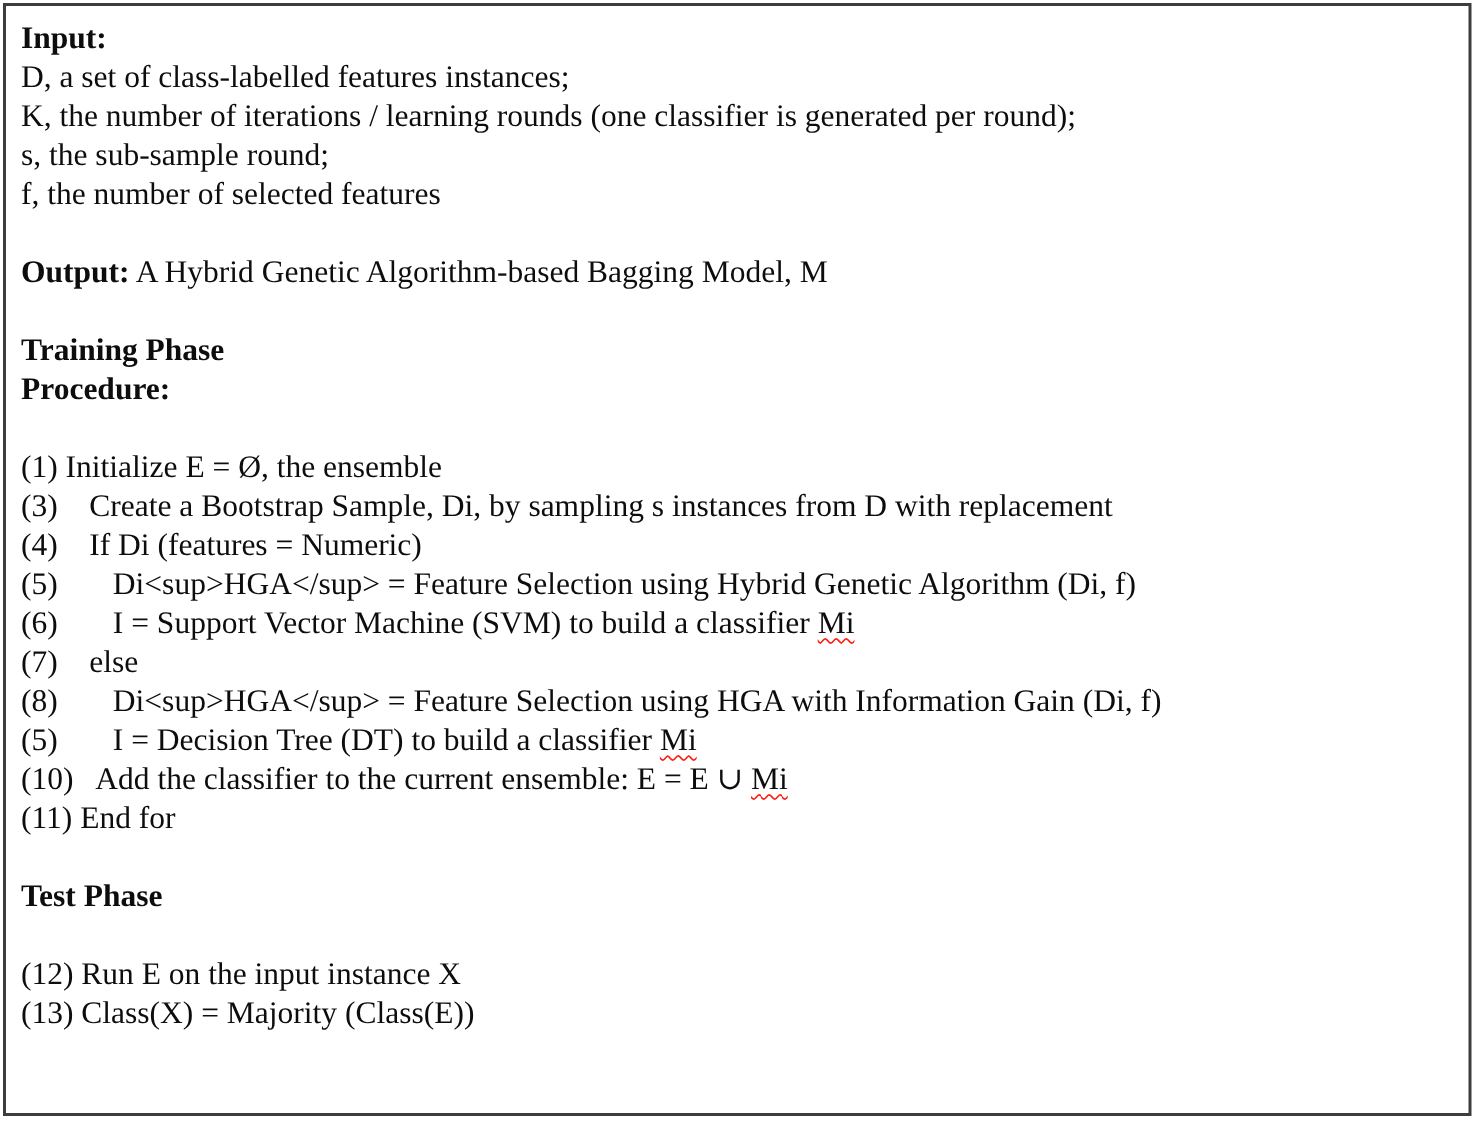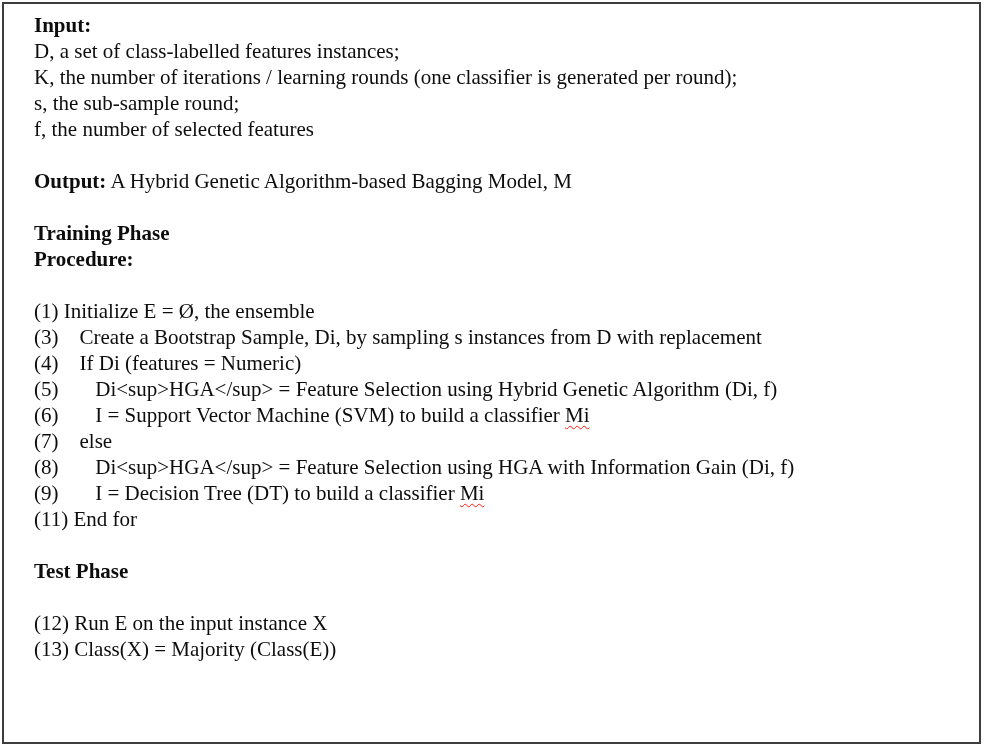--- a/index.html
+++ b/index.html
@@ -24,21 +24,20 @@
     box-sizing: border-box;
     padding: 8px 10px 6px 10px;
     font-family: "Liberation Serif", "DejaVu Serif", serif;
     font-size: 21px;
     line-height: 26px;
     color: #0d0d0d;
   }
   .line {
     white-space: pre-wrap;
     min-height: 26px;
-    margin-left: 20px;
   }
   .b {
     font-weight: bold;
   }
   .sq {
     text-decoration-line: underline;
     text-decoration-style: wavy;
     text-decoration-color: #ff1a0d;
     text-decoration-thickness: 1px;
     text-underline-offset: 3px;
@@ -67,21 +66,22 @@
 
     <div class="line"></div>
 
     <div class="line"><span>(1) Initialize E = Ø, the ensemble</span><span class="sq"></span><span></span></div>
     <div class="line"><span>(3)    Create a Bootstrap Sample, Di, by sampling s instances from D with replacement</span><span class="sq"></span><span></span></div>
     <div class="line"><span>(4)    If Di (features = Numeric)</span><span class="sq"></span><span></span></div>
     <div class="line"><span>(5)       Di&lt;sup&gt;HGA&lt;/sup&gt; = Feature Selection using Hybrid Genetic Algorithm (Di, f)</span><span class="sq"></span><span></span></div>
     <div class="line"><span>(6)       I = Support Vector Machine (SVM) to build a classifier </span><span class="sq">Mi</span><span></span></div>
     <div class="line"><span>(7)    else</span><span class="sq"></span><span></span></div>
     <div class="line"><span>(8)       Di&lt;sup&gt;HGA&lt;/sup&gt; = Feature Selection using HGA with Information Gain (Di, f)</span><span class="sq"></span><span></span></div>
-    <div class="line"><span>(9)       I = Decision Tree (DT) to build a classifier </span><span class="sq">Mi</span><span></span></div>
+    <div class="line"><span>(5)       I = Decision Tree (DT) to build a classifier </span><span class="sq">Mi</span><span></span></div>
+    <div class="line"><span>(10)   Add the classifier to the current ensemble: E = E ∪ </span><span class="sq">Mi</span><span></span></div>
     <div class="line"><span>(11) End for</span><span class="sq"></span><span></span></div>
 
     <div class="line"></div>
 
     <div class="line"><span class="b">Test Phase</span></div>
 
     <div class="line"></div>
 
     <div class="line"><span>(12) Run E on the input instance X</span><span class="sq"></span><span></span></div>
     <div class="line"><span>(13) Class(X) = Majority (Class(E))</span><span class="sq"></span><span></span></div>

